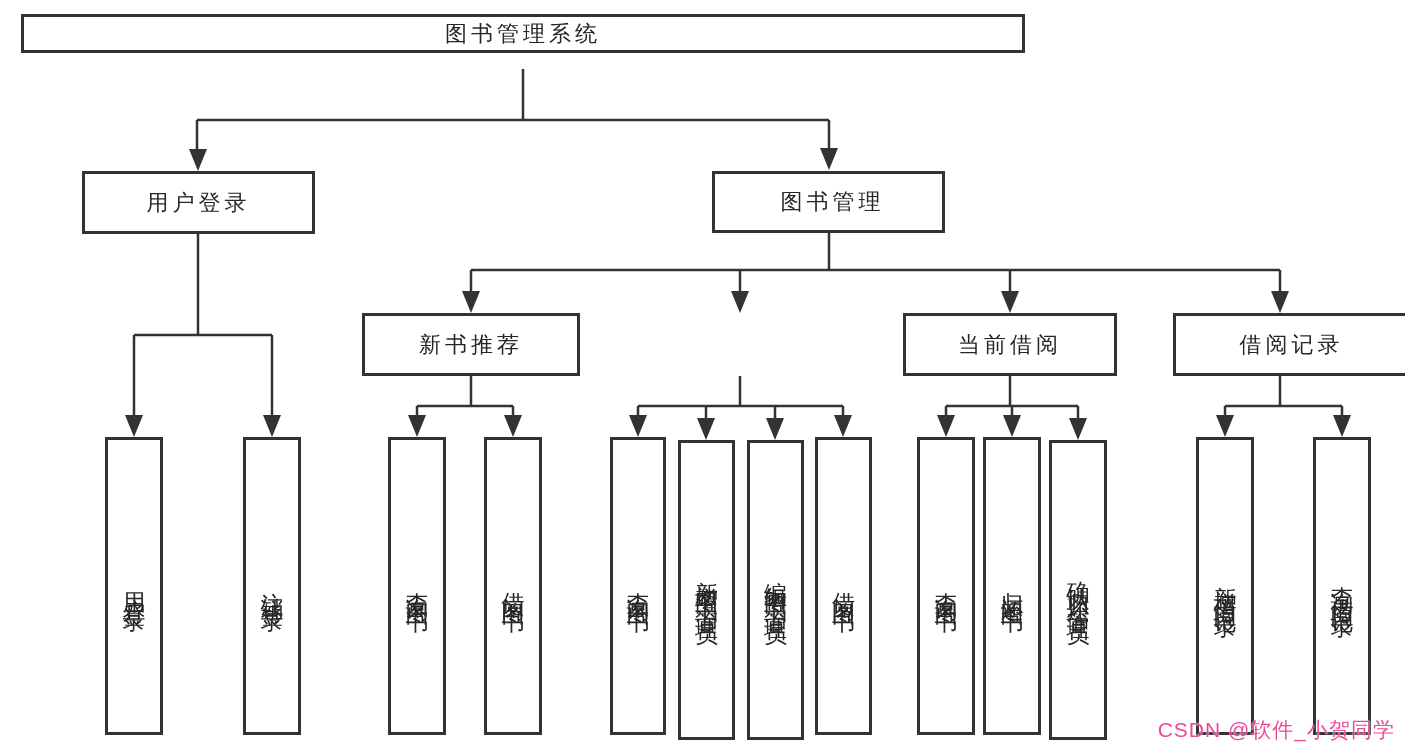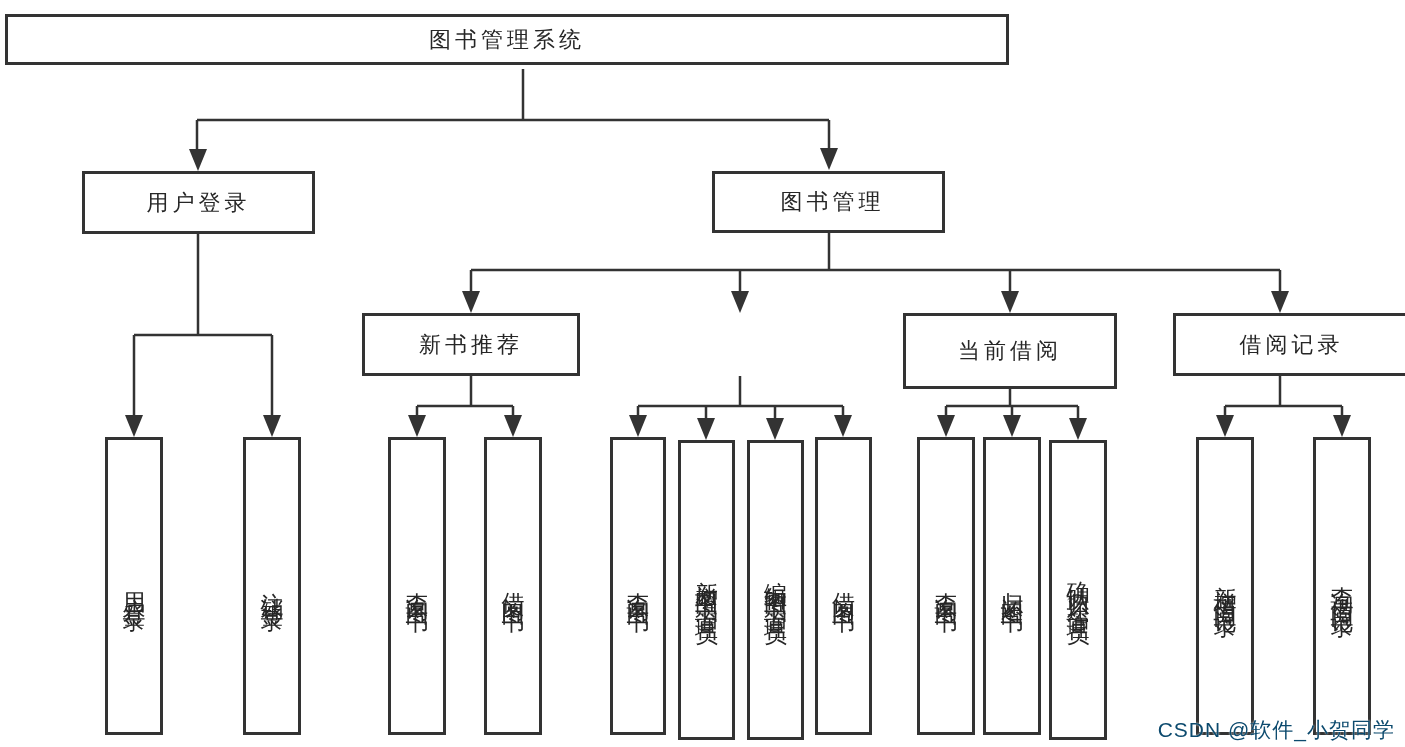--- a/index.html
+++ b/index.html
@@ -40,26 +40,26 @@
   .leaf.tall { top: 440px; height: 300px; }
   .vtext {
     writing-mode: vertical-rl;
     text-orientation: mixed;
     font-size: 23px;
     letter-spacing: 6px;
     line-height: 1;
     color: #262626;
   }
   
-  #n-root  { left: 5px;   top: 14px;  width: 1004px; height: 51px; }
+  #n-root  { left: 21px;   top: 14px;  width: 1004px; height: 39px; }
   #n-login { left: 82px;   top: 171px; width: 233px;  height: 63px; }
   #n-mgmt  { left: 712px;  top: 171px; width: 233px;  height: 62px; padding-left: 8px; }
   #n-rec   { left: 362px;  top: 313px; width: 218px;  height: 63px; }
   #n-bor   { left: 633px;  top: 313px; width: 215px;  height: 63px; }
-  #n-cur   { left: 903px;  top: 313px; width: 214px;  height: 76px; }
+  #n-cur   { left: 903px;  top: 313px; width: 214px;  height: 63px; }
   #n-rcd   { left: 1173px; top: 313px; width: 237px;  height: 63px; }
   #lf-login  { left: 105px;  width: 58px; }
   #lf-logout { left: 243px;  width: 58px; }
   #lf-q1     { left: 388px;  width: 58px; }
   #lf-b1     { left: 484px;  width: 58px; }
   #lf-q2     { left: 610px;  width: 56px; }
   #lf-add    { left: 678px;  width: 57px; }
   #lf-edit   { left: 747px;  width: 57px; }
   #lf-b2     { left: 815px;  width: 57px; }
   #lf-q3     { left: 917px;  width: 58px; }
@@ -67,21 +67,21 @@
   #lf-conf   { left: 1049px; width: 58px; }
   #lf-addr   { left: 1196px; width: 58px; }
   #lf-qr     { left: 1313px; width: 58px; }
   .watermark {
     position: absolute;
     right: 10px;
     bottom: 3px;
     z-index: 3;
     font-size: 21px;
     letter-spacing: 1px;
-    color: #0c4a6e;
+    color: #ec4899;
     text-shadow: 0 0 2px #ffffff;
     white-space: nowrap;
   }
 </style>
 </head>
 <body>
 
 <div class="canvas">
 
   <svg class="connectors" viewBox="0 0 1405 747" xmlns="http://www.w3.org/2000/svg">

